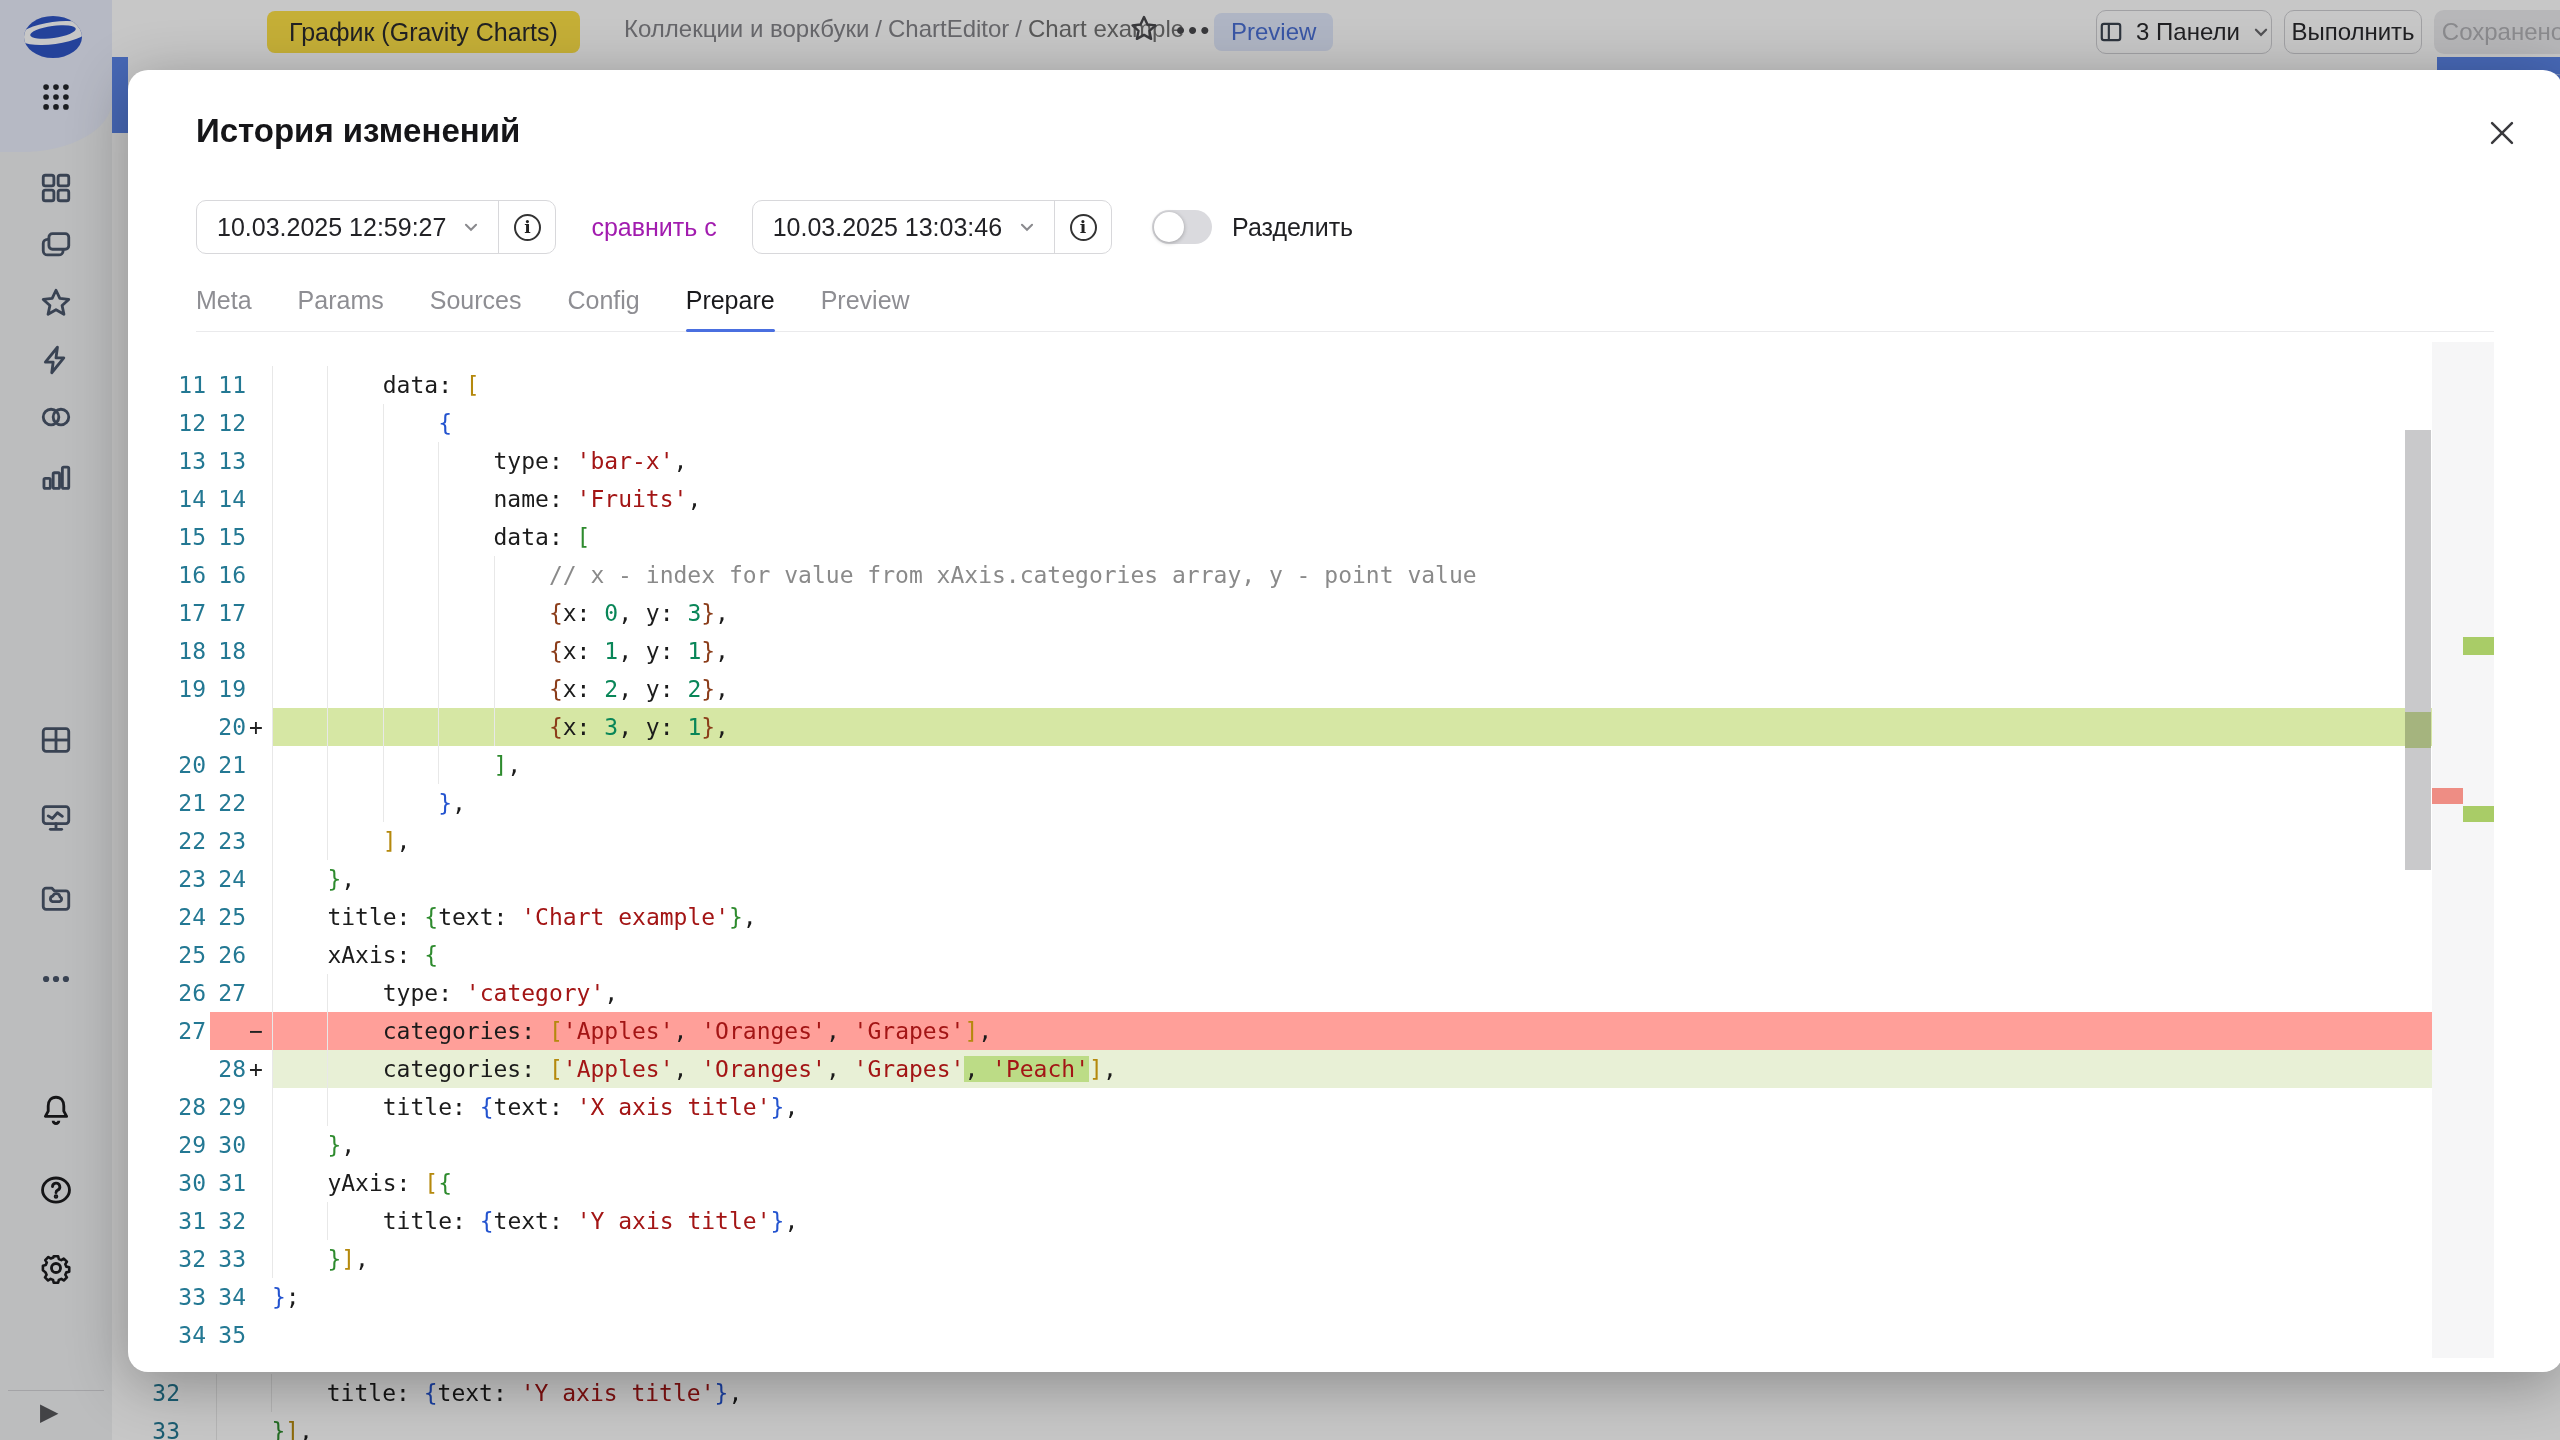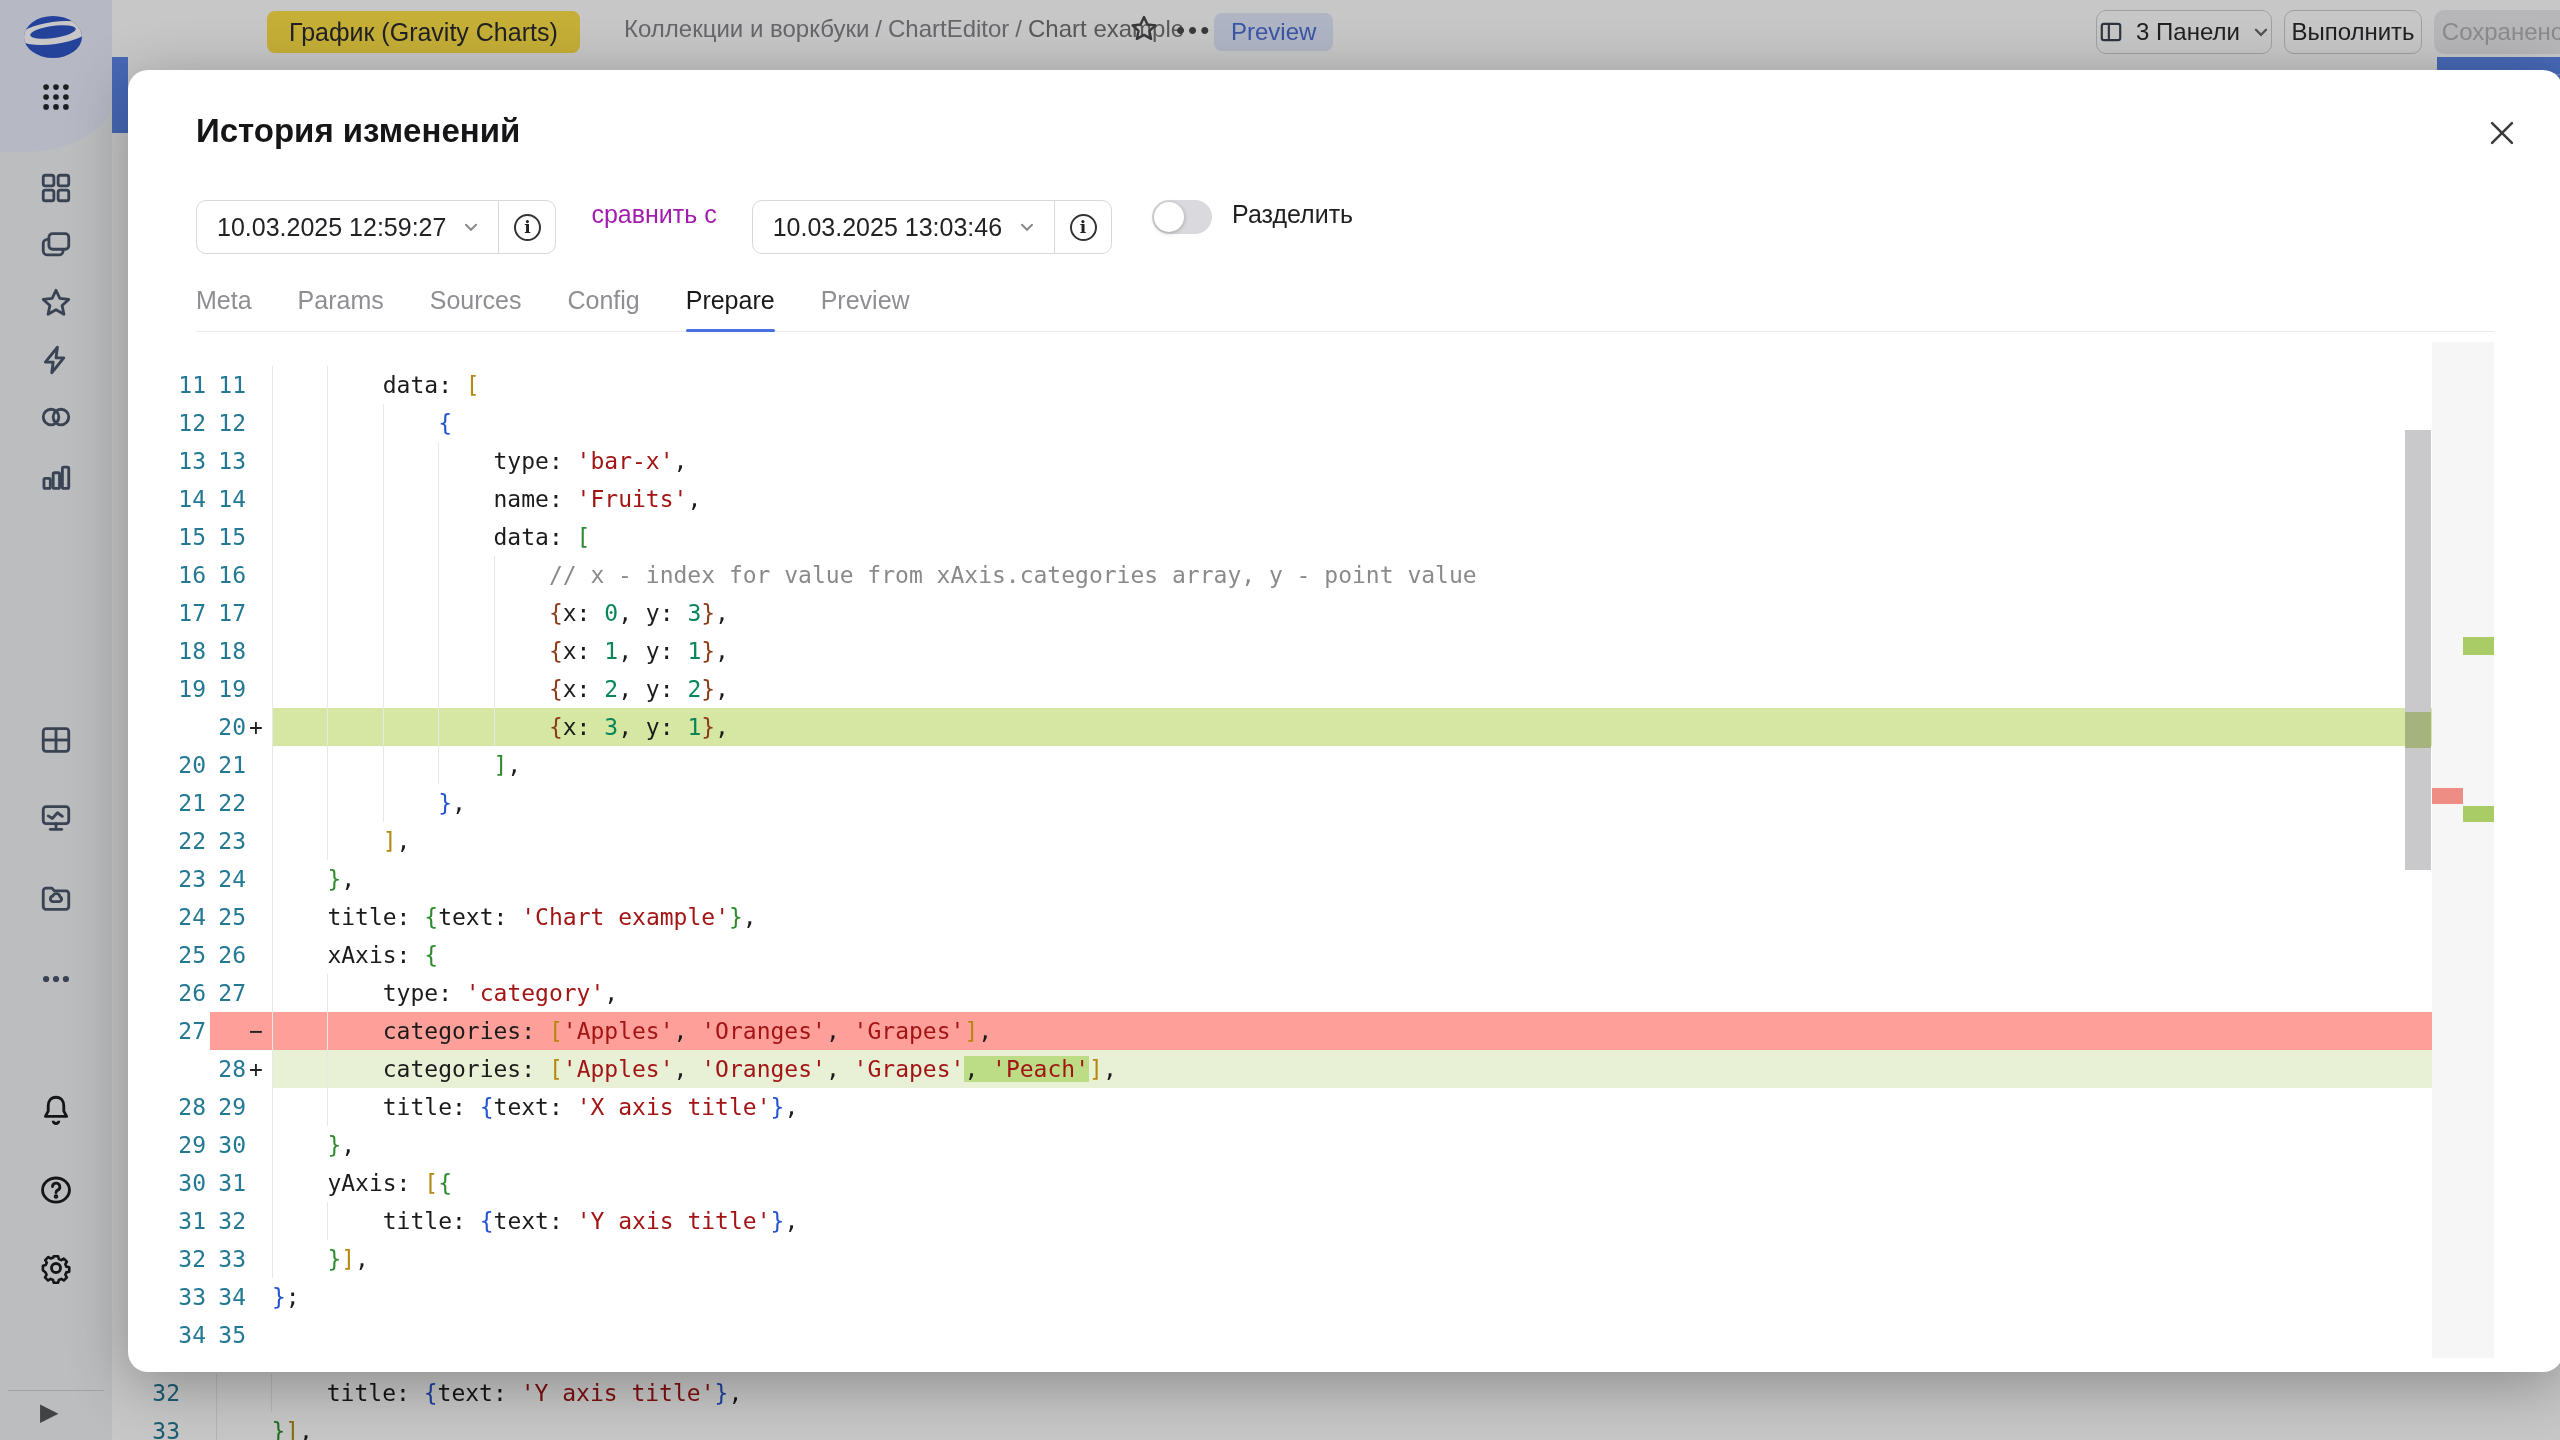--- a/index.html
+++ b/index.html
@@ -62,21 +62,21 @@
 
   
   .dim { position:absolute; inset:0; background:rgba(0,0,0,.22); z-index:5; }
 
   
   .modal { position:absolute; left:128px; top:70px; width:2435px; height:1302px; background:#fff;
            border-radius:20px; box-shadow:0 12px 60px rgba(0,0,0,.3); z-index:10; }
   .mtitle { position:absolute; left:68px; top:42px; font-size:33px; font-weight:600; color:#151518; }
   .mclose { position:absolute; right:44px; top:46px; width:34px; height:34px; color:#3a3a3e; cursor:pointer; }
 
-  .ctr { position:absolute; left:68px; top:130px; height:54px; display:flex; align-items:flex-start; }
+  .ctr { position:absolute; left:68px; top:130px; height:54px; display:flex; align-items:center; }
   .dgroup { display:flex; align-items:center; border:1px solid #d8d8db; border-radius:10px; height:54px; background:#fff; }
   .dmain { display:flex; align-items:center; gap:16px; padding:0 18px 0 20px; font-size:25px; color:#222226; }
   .dsep { width:1px; align-self:stretch; background:#d8d8db; }
   .dinfo { width:56px; display:flex; align-items:center; justify-content:center; }
   .icirc { width:27px; height:27px; border:2px solid #333; border-radius:50%; display:flex; align-items:center;
            justify-content:center; font-family:"DejaVu Serif", serif; font-size:17px; font-weight:700; color:#222; }
   .cmplbl { font-size:25px; color:#a21caf; margin:0 35px; }
   .tgl { width:60px; height:34px; border-radius:17px; background:#dadade; position:relative; margin-left:40px; }
   .tgl .knob { position:absolute; left:2px; top:2px; width:30px; height:30px; border-radius:50%; background:#fff;
                box-shadow:0 1px 4px rgba(0,0,0,.28); }

